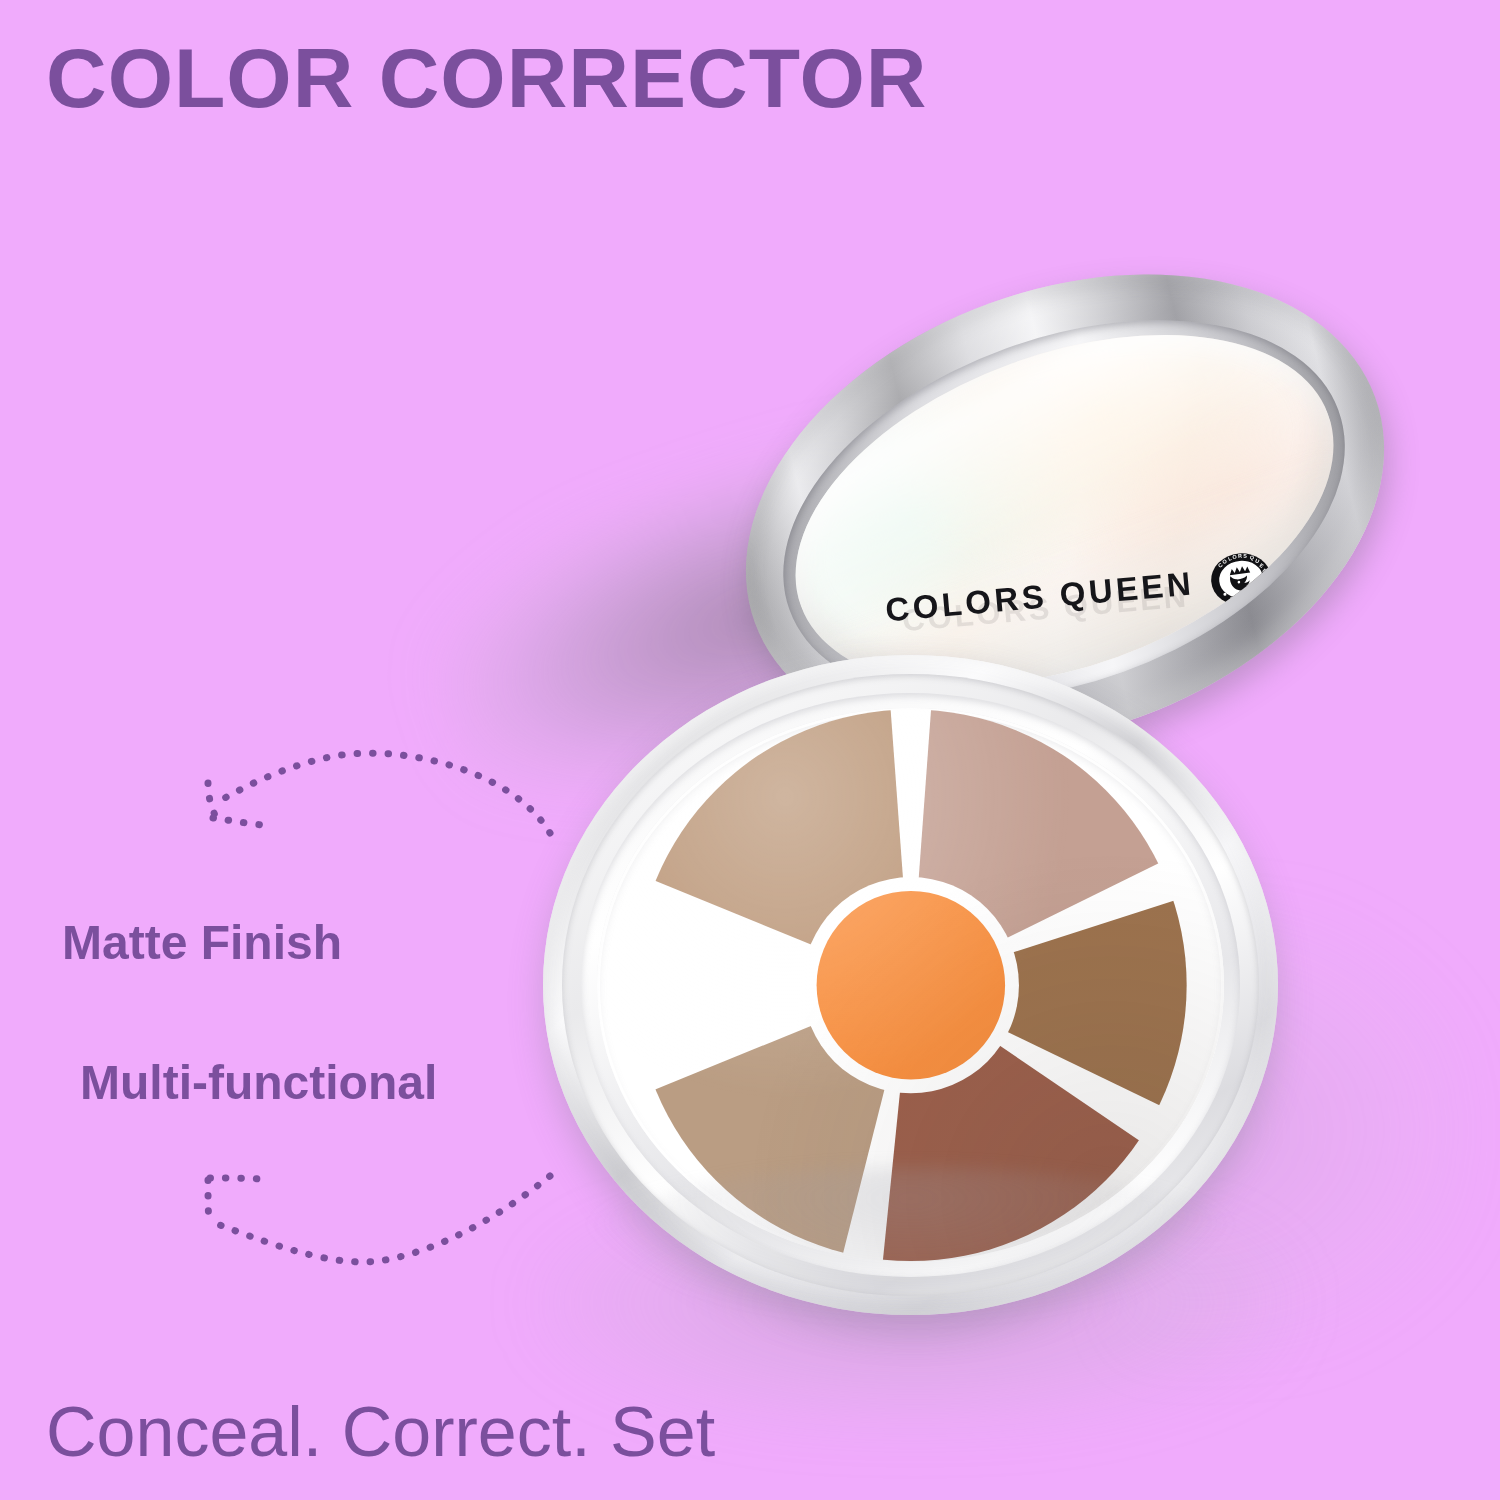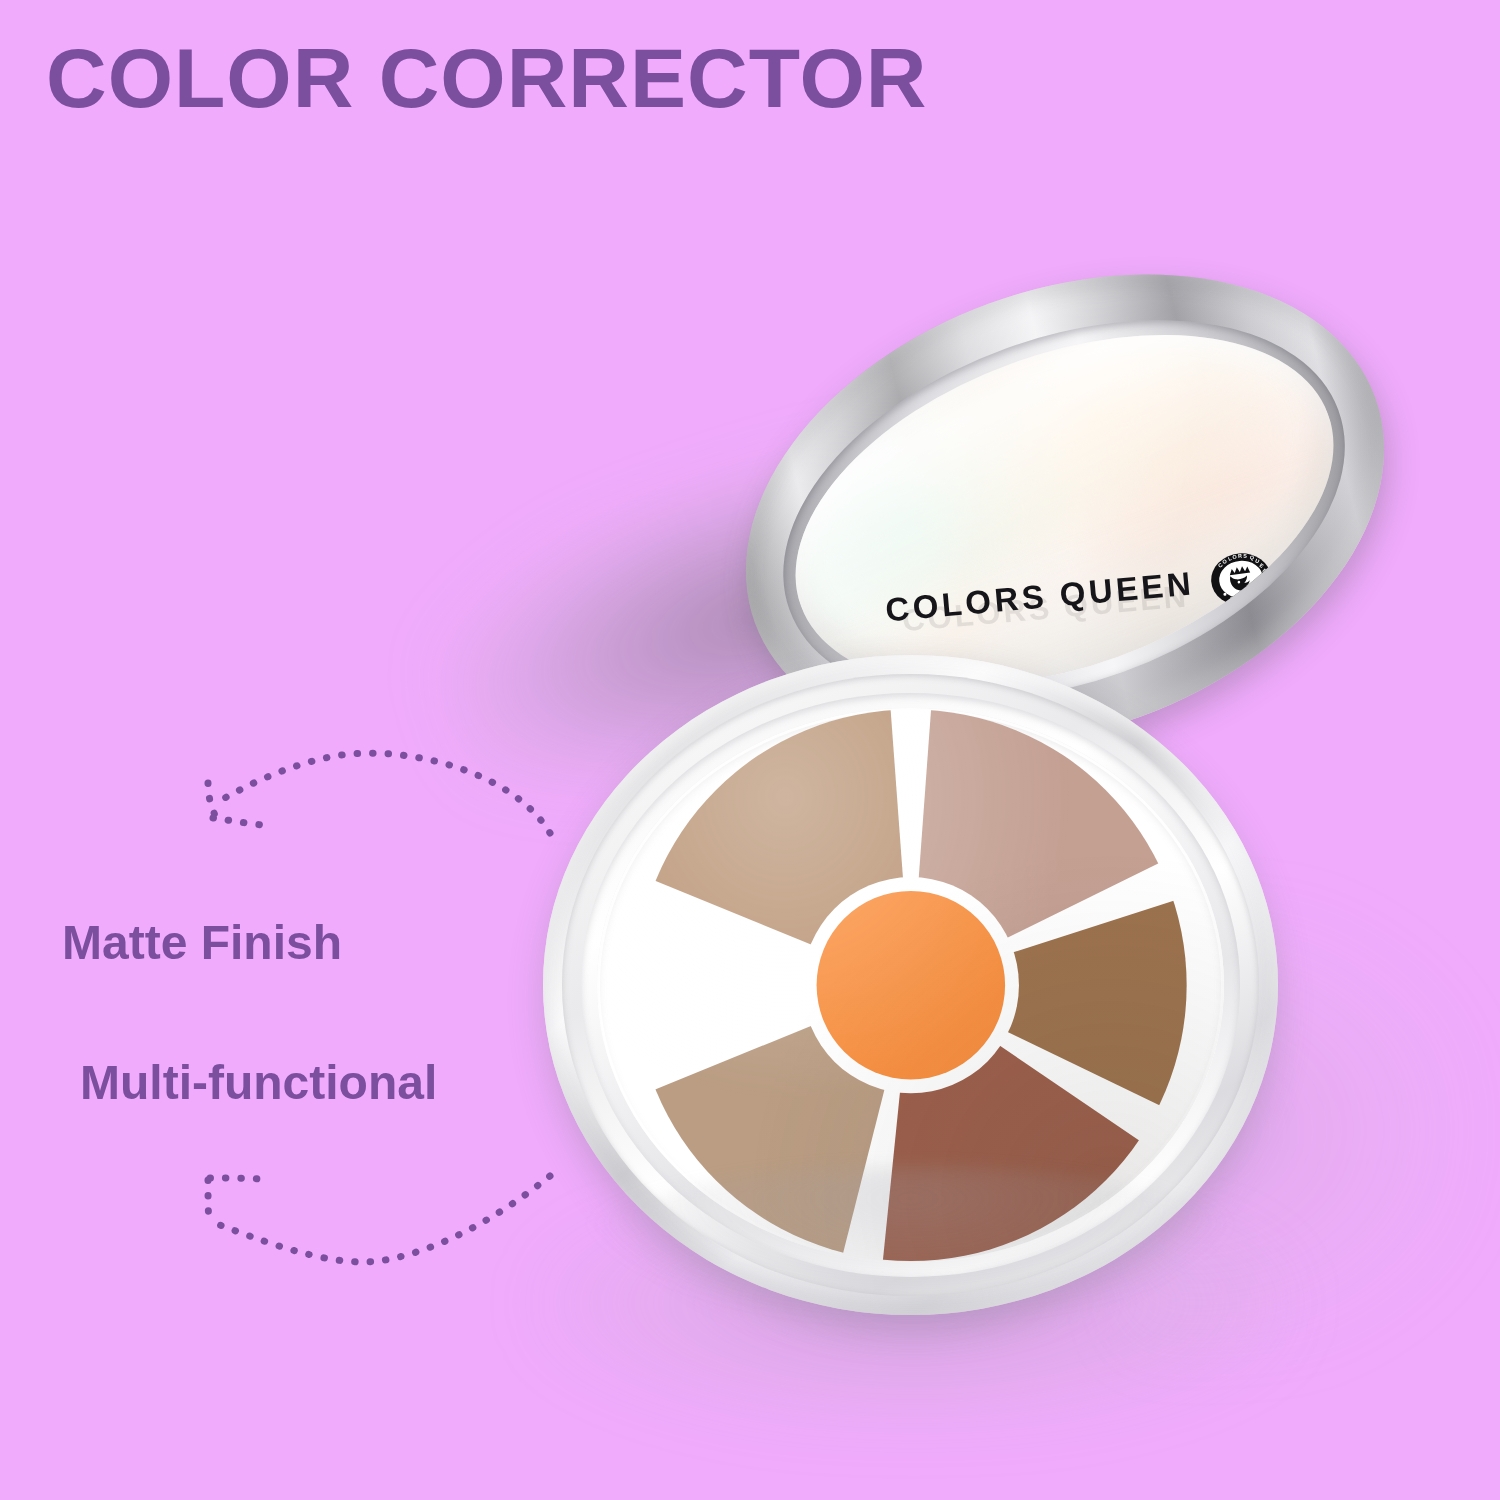--- a/index.html
+++ b/index.html
@@ -434,14 +434,15 @@
 
   <svg class="arrow-svg arrow-2" width="420" height="190" viewBox="0 0 420 190">
     <path d="M370 46 C330 78 270 118 205 130 C160 138 105 120 32 92" fill="none" stroke="#7B4F9D" stroke-width="7" stroke-linecap="round" stroke-dasharray="0.5 15"></path>
     <path d="M30 48 C45 48 62 48 82 49" fill="none" stroke="#7B4F9D" stroke-width="7" stroke-linecap="round" stroke-dasharray="0.5 15"></path>
     <path d="M28 50 C28 64 28 78 29 94" fill="none" stroke="#7B4F9D" stroke-width="7" stroke-linecap="round" stroke-dasharray="0.5 15"></path>
   </svg>
 
   <div class="feature feature-1">Matte Finish</div>
   <div class="feature feature-2">Multi-functional</div>
 
+  <div class="tagline">Conceal. Correct. Set</div>
 
 </div>
 
 </body></html>

